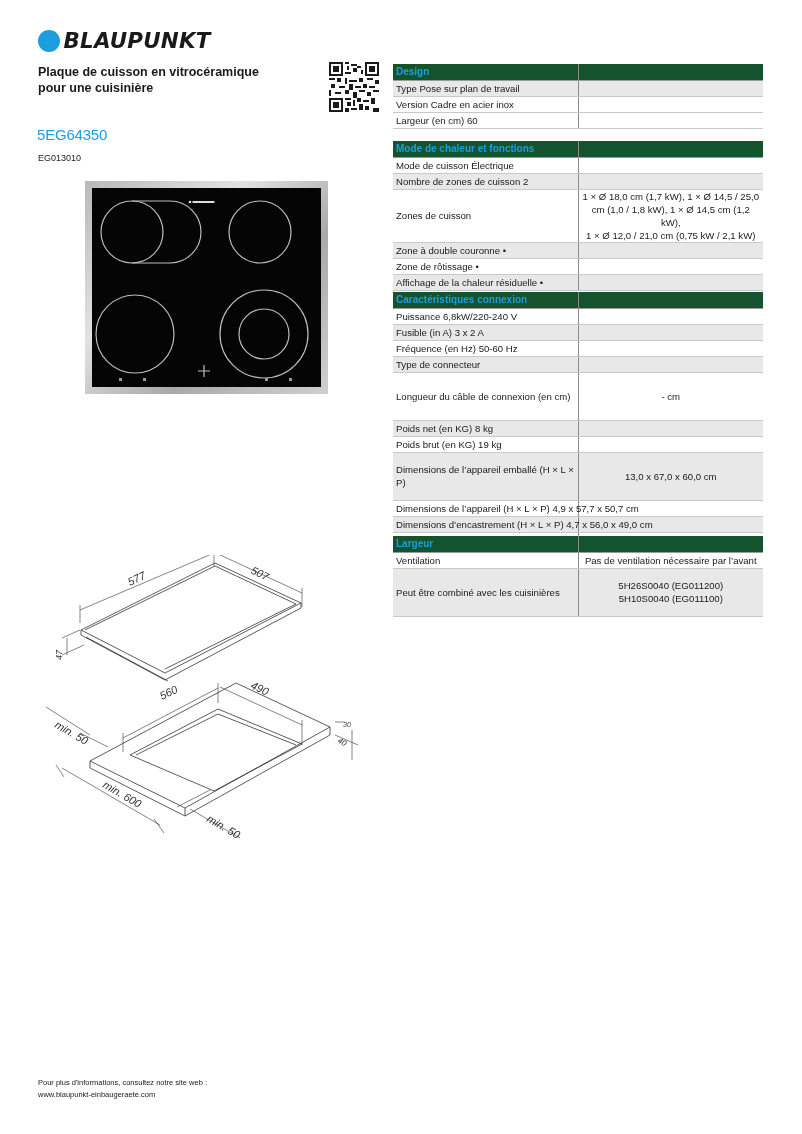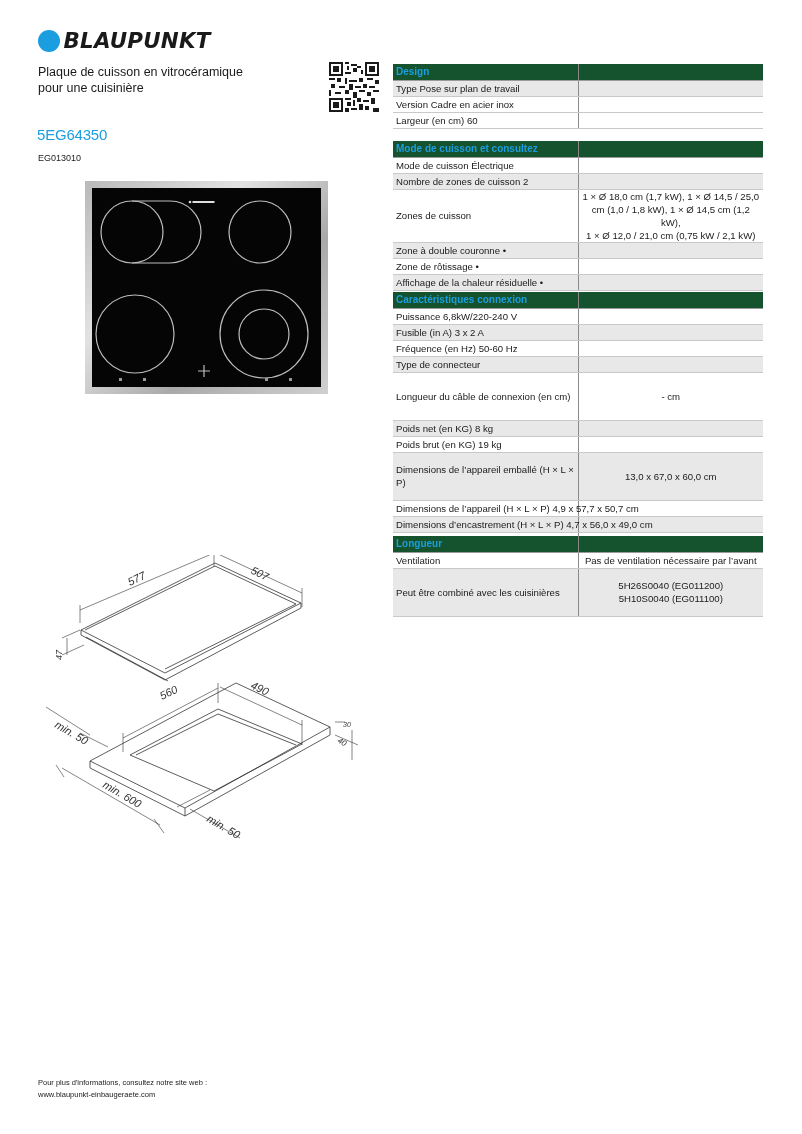--- a/index.html
+++ b/index.html
@@ -3,21 +3,21 @@
   <meta charset="utf-8">
   <style>
     * { box-sizing: border-box; margin: 0; padding: 0; }
     html, body { width: 802px; height: 1134px; background: #ffffff; }
     body { position: relative; font-family: "Liberation Sans", sans-serif; color: #1a1a1a; overflow: hidden; }
 
     .logo { position: absolute; left: 38px; top: 29px; display: flex; align-items: center; }
     .logo-dot { width: 22px; height: 22px; border-radius: 50%; background: #1a9ee0; margin-right: 5px; }
     .logo-text { font-family: "DejaVu Sans", sans-serif; font-weight: bold; font-style: italic; font-size: 21px; letter-spacing: 0.2px; color: #1a1a1a; transform: scaleX(1.02); }
 
-    .product-title { position: absolute; left: 38px; top: 64px; width: 250px; font-size: 12.5px; font-weight: normal; line-height: 16px; color: #1a1a1a; }
+    .product-title { position: absolute; left: 38px; top: 64px; width: 250px; font-size: 12.5px; font-weight: bold; line-height: 16px; color: #1a1a1a; }
     .model { position: absolute; left: 37px; top: 126px; font-size: 15px; color: #1a9ee0; letter-spacing: -0.2px; }
     .model-code { position: absolute; left: 38px; top: 153px; font-size: 9px; color: #1a1a1a; }
 
     .qr { position: absolute; left: 329px; top: 62px; width: 50px; height: 50px; }
 
     .hob { position: absolute; left: 85px; top: 181px; width: 243px; height: 213px; background: linear-gradient(135deg, #b9b9b9 0%, #e2e2e2 35%, #a9a9a9 65%, #d0d0d0 100%); }
     .hob-glass { position: absolute; left: 7px; top: 7px; right: 7px; bottom: 7px; background: #050505; }
     .hob-glass svg { position: absolute; left: 0; top: 0; }
 
     .spec { position: absolute; left: 393px; width: 370px; font-size: 9.6px; border-collapse: collapse; table-layout: fixed; }
@@ -147,21 +147,21 @@
   <tr class="r1">
         <td class="c1">Largeur (en cm) 60</td>
         <td class="c2"></td>
       </tr>
 </tbody>
   </table>
 
 <table class="spec" style="top:141px;">
   <tbody>
       <tr class="head">
-        <td class="c1">Mode de cuisson et consultez</td>
+        <td class="c1">Mode de chaleur et fonctions</td>
         <td class="c2"></td>
       </tr>
   <tr class="r1">
         <td class="c1">Mode de cuisson Électrique</td>
         <td class="c2"></td>
       </tr>
   <tr class="r1 alt">
         <td class="c1">Nombre de zones de cuisson 2</td>
         <td class="c2"></td>
       </tr>
@@ -237,21 +237,21 @@
   <tr class="r1">
         <td class="c1">EAN</td>
         <td class="c2">4251003108804</td>
       </tr>
 </tbody>
   </table>
 
 <table class="spec" style="top:536px;">
   <tbody>
       <tr class="head">
-        <td class="c1">Longueur</td>
+        <td class="c1">Largeur</td>
         <td class="c2"></td>
       </tr>
   <tr class="r1">
         <td class="c1">Ventilation</td>
         <td class="c2 span">Pas de ventilation nécessaire par l’avant</td>
       </tr>
   <tr class="r2 alt">
         <td class="c1">Peut être combiné avec les cuisinières</td>
     <td class="c2">
       <div>5H26S0040 (EG011200)</div>

